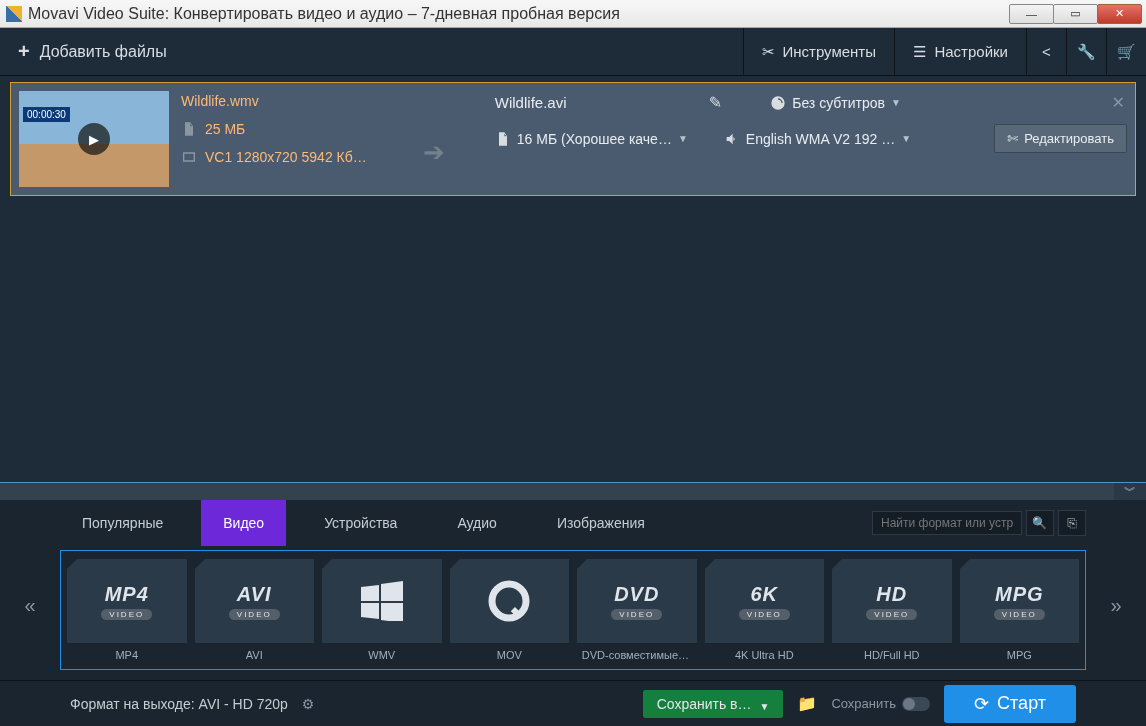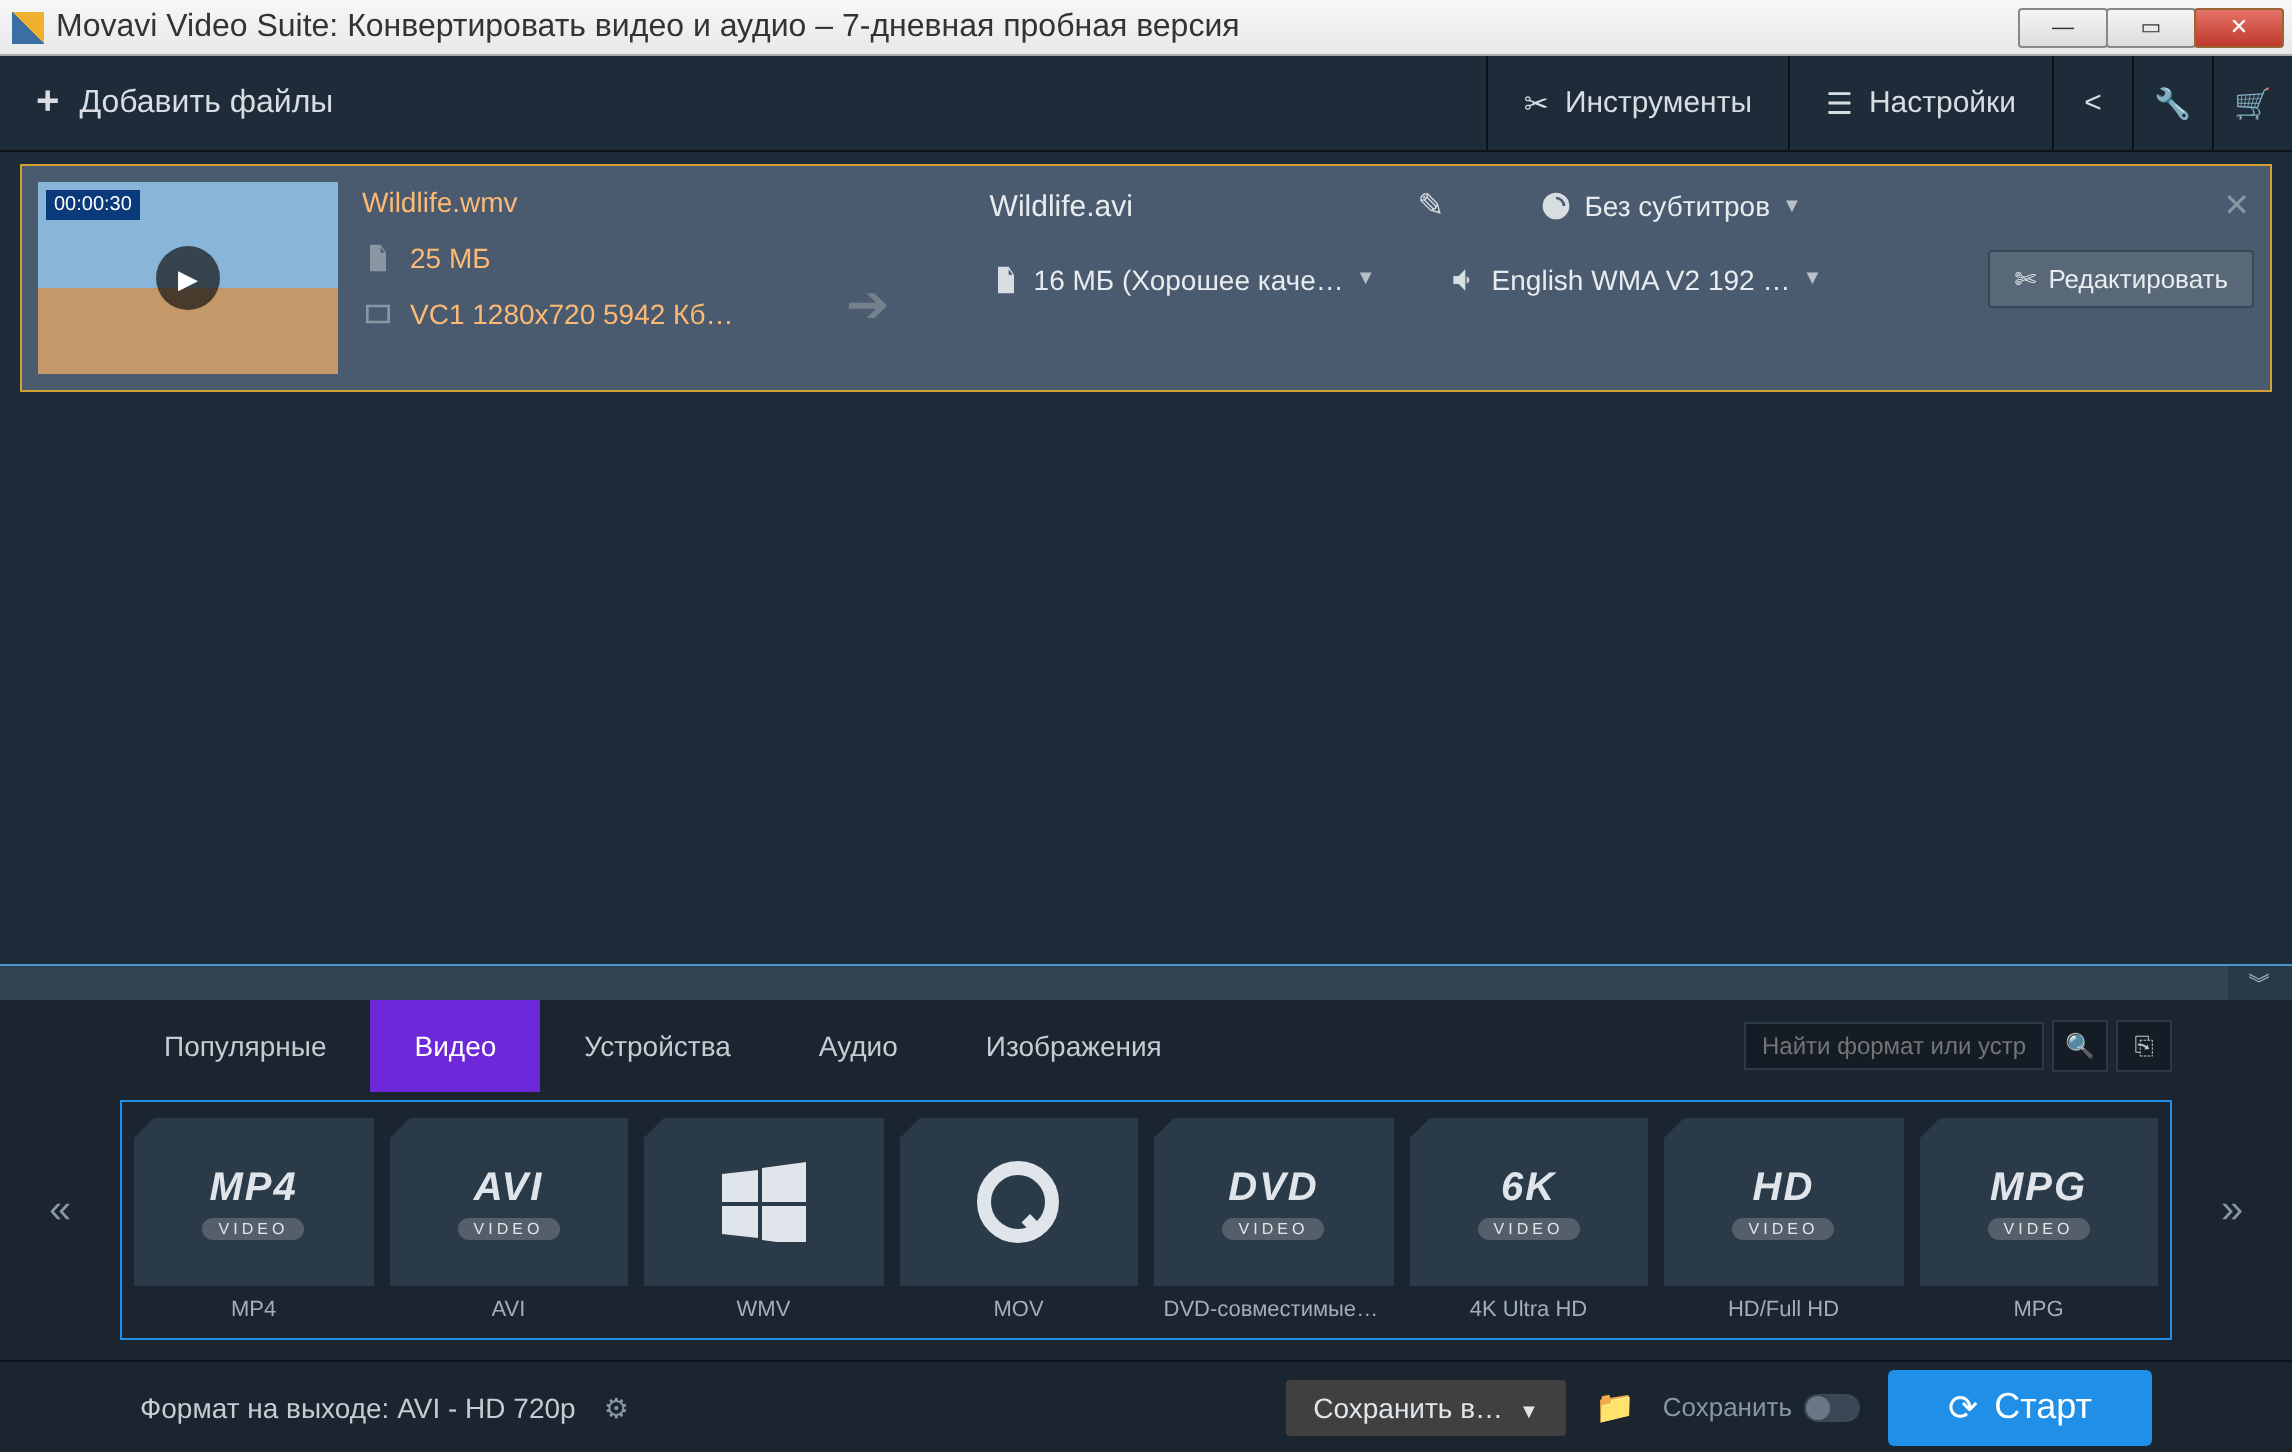--- a/index.html
+++ b/index.html
@@ -13,55 +13,55 @@
 .winbtn.close { background:linear-gradient(#e57368,#c0392b); color:#fff; border-color:#963; margin-right:4px;}
 .app { flex:1; background:#1e2b38; display:flex; flex-direction:column; color:#b3bac1; }
 .toolbar { height:48px; background:#1e2b38; display:flex; align-items:center; border-bottom:1px solid #0d1318; }
 .addfiles { padding:0 18px; height:48px; display:flex; align-items:center; color:#d8dde2; font-size:16px; cursor:pointer; }
 .addfiles .plus { font-size:20px; margin-right:10px; font-weight:bold;}
 .spacer { flex:1; }
 .topbtn { height:48px; padding:0 18px; display:flex; align-items:center; color:#d8dde2; font-size:15px; border-left:1px solid #0d1318; cursor:pointer; gap:8px;}
 .topicon { width:40px; justify-content:center; padding:0;}
 .filecard { margin:6px 10px; border:1px solid #d2a030; background:#4a5b70; padding:8px; display:flex; align-items:flex-start; gap:12px; position:relative;}
 .thumb { width:150px; height:96px; background:linear-gradient(#88b5d8 55%, #c49868 55%); position:relative; }
-.timecode { position:absolute; top:4px; left:4px; background:#0a3a7a; color:#fff; font-size:10px; padding:2px 4px;}
+.timecode { position:absolute; top:16px; left:4px; background:#0a3a7a; color:#fff; font-size:10px; padding:2px 4px;}
 .playbtn { position:absolute; top:50%; left:50%; transform:translate(-50%,-50%); width:32px; height:32px; border-radius:50%; background:rgba(20,20,20,.7); display:flex; align-items:center; justify-content:center; color:#fff; font-size:13px; }
 .srcinfo { width:230px; display:flex; flex-direction:column; gap:12px; padding-top:2px;}
 .srcinfo .row { display:flex; align-items:center; gap:8px; color:#fdba74; font-size:14px;}
 .arrow { color:#74808c; font-size:26px; align-self:center; margin-top:26px;}
 .outcol { flex:1; display:flex; flex-direction:column; gap:12px; padding-top:2px;}
 .outrow { display:flex; align-items:center; gap:14px;margin-left:38px;}
 .outname { color:#e8ecef; font-size:15px; width:200px;}
 .dd { display:flex; align-items:center; gap:6px; color:#e8ecef; font-size:14px; cursor:pointer;}
 .dd .car { font-size:10px; color:#b8c0c8;}
 .editbtn { background:#586878; border:1px solid #3a4652; padding:6px 12px; color:#e8ecef; font-size:13px; display:flex; align-items:center; gap:6px; cursor:pointer; border-radius:2px;}
 .closex { position:absolute; top:10px; right:10px; color:#8895a3; font-size:16px; cursor:pointer;}
 .blank { flex:1; }
 .collapse { height:18px; background:#32424f; display:flex; justify-content:flex-end; align-items:center; border-top:1px solid #4a97d0;}
 .collapse span { background:#2a3947; padding:0 10px; color:#9fb0bf; font-size:12px;}
 .formatbar { background:#1a2530; padding:0 60px; position:relative;}
-.tabs { display:flex; align-items:center; height:46px;}
+.tabs { display:flex; align-items:center; height:46px;gap:16px;}
 .tab { padding:0 22px; height:46px; display:flex; align-items:center; color:#c5ccD2; font-size:14px; cursor:pointer;}
 .tab.active { background:#6d28d9; color:#fff;}
 .searchbox { margin-left:auto; display:flex; align-items:center; gap:4px;}
 .searchbox input { background:#141d26; border:1px solid #2d3a46; color:#8a96a2; font-size:12px; padding:4px 8px; width:150px;}
 .sbtn { width:28px; height:26px; background:#141d26; border:1px solid #2d3a46; display:flex; align-items:center; justify-content:center; color:#b8c0c8; font-size:12px; cursor:pointer;}
 .formats { border:1px solid #1f8fe8; margin:4px 0 10px 0; padding:8px 6px; display:flex; gap:8px;}
 .fcard { flex:1; display:flex; flex-direction:column; align-items:center; gap:6px; cursor:pointer;}
 .ficon { width:100%; height:84px; background:#2b3a48; display:flex; flex-direction:column; align-items:center; justify-content:center; color:#dfe5ea; position:relative;}
 .ficon .big { font-size:20px; font-weight:bold; font-style:italic; letter-spacing:1px;}
 .ficon .vtag { background:#555f6a; font-size:8px; padding:1px 8px; border-radius:8px; margin-top:3px; letter-spacing:2px;}
 .ficon .corner { position:absolute; top:0; left:0; width:0; height:0; border-top:10px solid #1a2530; border-right:10px solid transparent;}
 .flabel { font-size:11px; color:#a3aeb8; text-align:center; max-width:110px; white-space:nowrap; overflow:hidden; text-overflow:ellipsis;}
 .navarr { position:absolute; top:90px; width:30px; height:30px; display:flex; align-items:center; justify-content:center; color:#8a96a2; font-size:20px; cursor:pointer;}
 .navarr.left { left:15px;} .navarr.right { right:15px;}
 .bottom { height:46px; background:#1a2530; display:flex; align-items:center; padding:0 70px 0 70px; gap:14px; border-top:1px solid #0d1318;}
 .outlabel { color:#c5ccd2; font-size:14px;}
 .gear { color:#8a96a2; font-size:14px; cursor:pointer;}
-.savebtn { background:#404040; padding:6px 14px; color:#e0e6ea; font-size:14px; display:flex; align-items:flex-end; gap:8px; border-radius:2px; cursor:pointer;margin-left:40px;}
+.savebtn { background:#15803d; padding:6px 14px; color:#e0e6ea; font-size:14px; display:flex; align-items:flex-end; gap:8px; border-radius:2px; cursor:pointer;margin-left:40px;}
 .merge { display:flex; align-items:center; gap:6px; color:#8a96a2; font-size:13px;}
 .toggle { width:28px; height:14px; background:#3a4856; border-radius:7px; position:relative;}
 .toggle::after { content:""; position:absolute; width:12px; height:12px; background:#6a7886; border-radius:50%; top:1px; left:1px;}
 .startbtn { background:#1f8fe8; color:#fff; font-size:18px; padding:8px 30px; border-radius:3px; display:flex; align-items:center; gap:8px; cursor:pointer;}
 svg { display:block; }
 .smic { width:16px; height:16px; fill:#8a96a2;}
 .smic2 { width:16px; height:16px; fill:#d8dde2;}
 </style>
 </head>
 <body>

